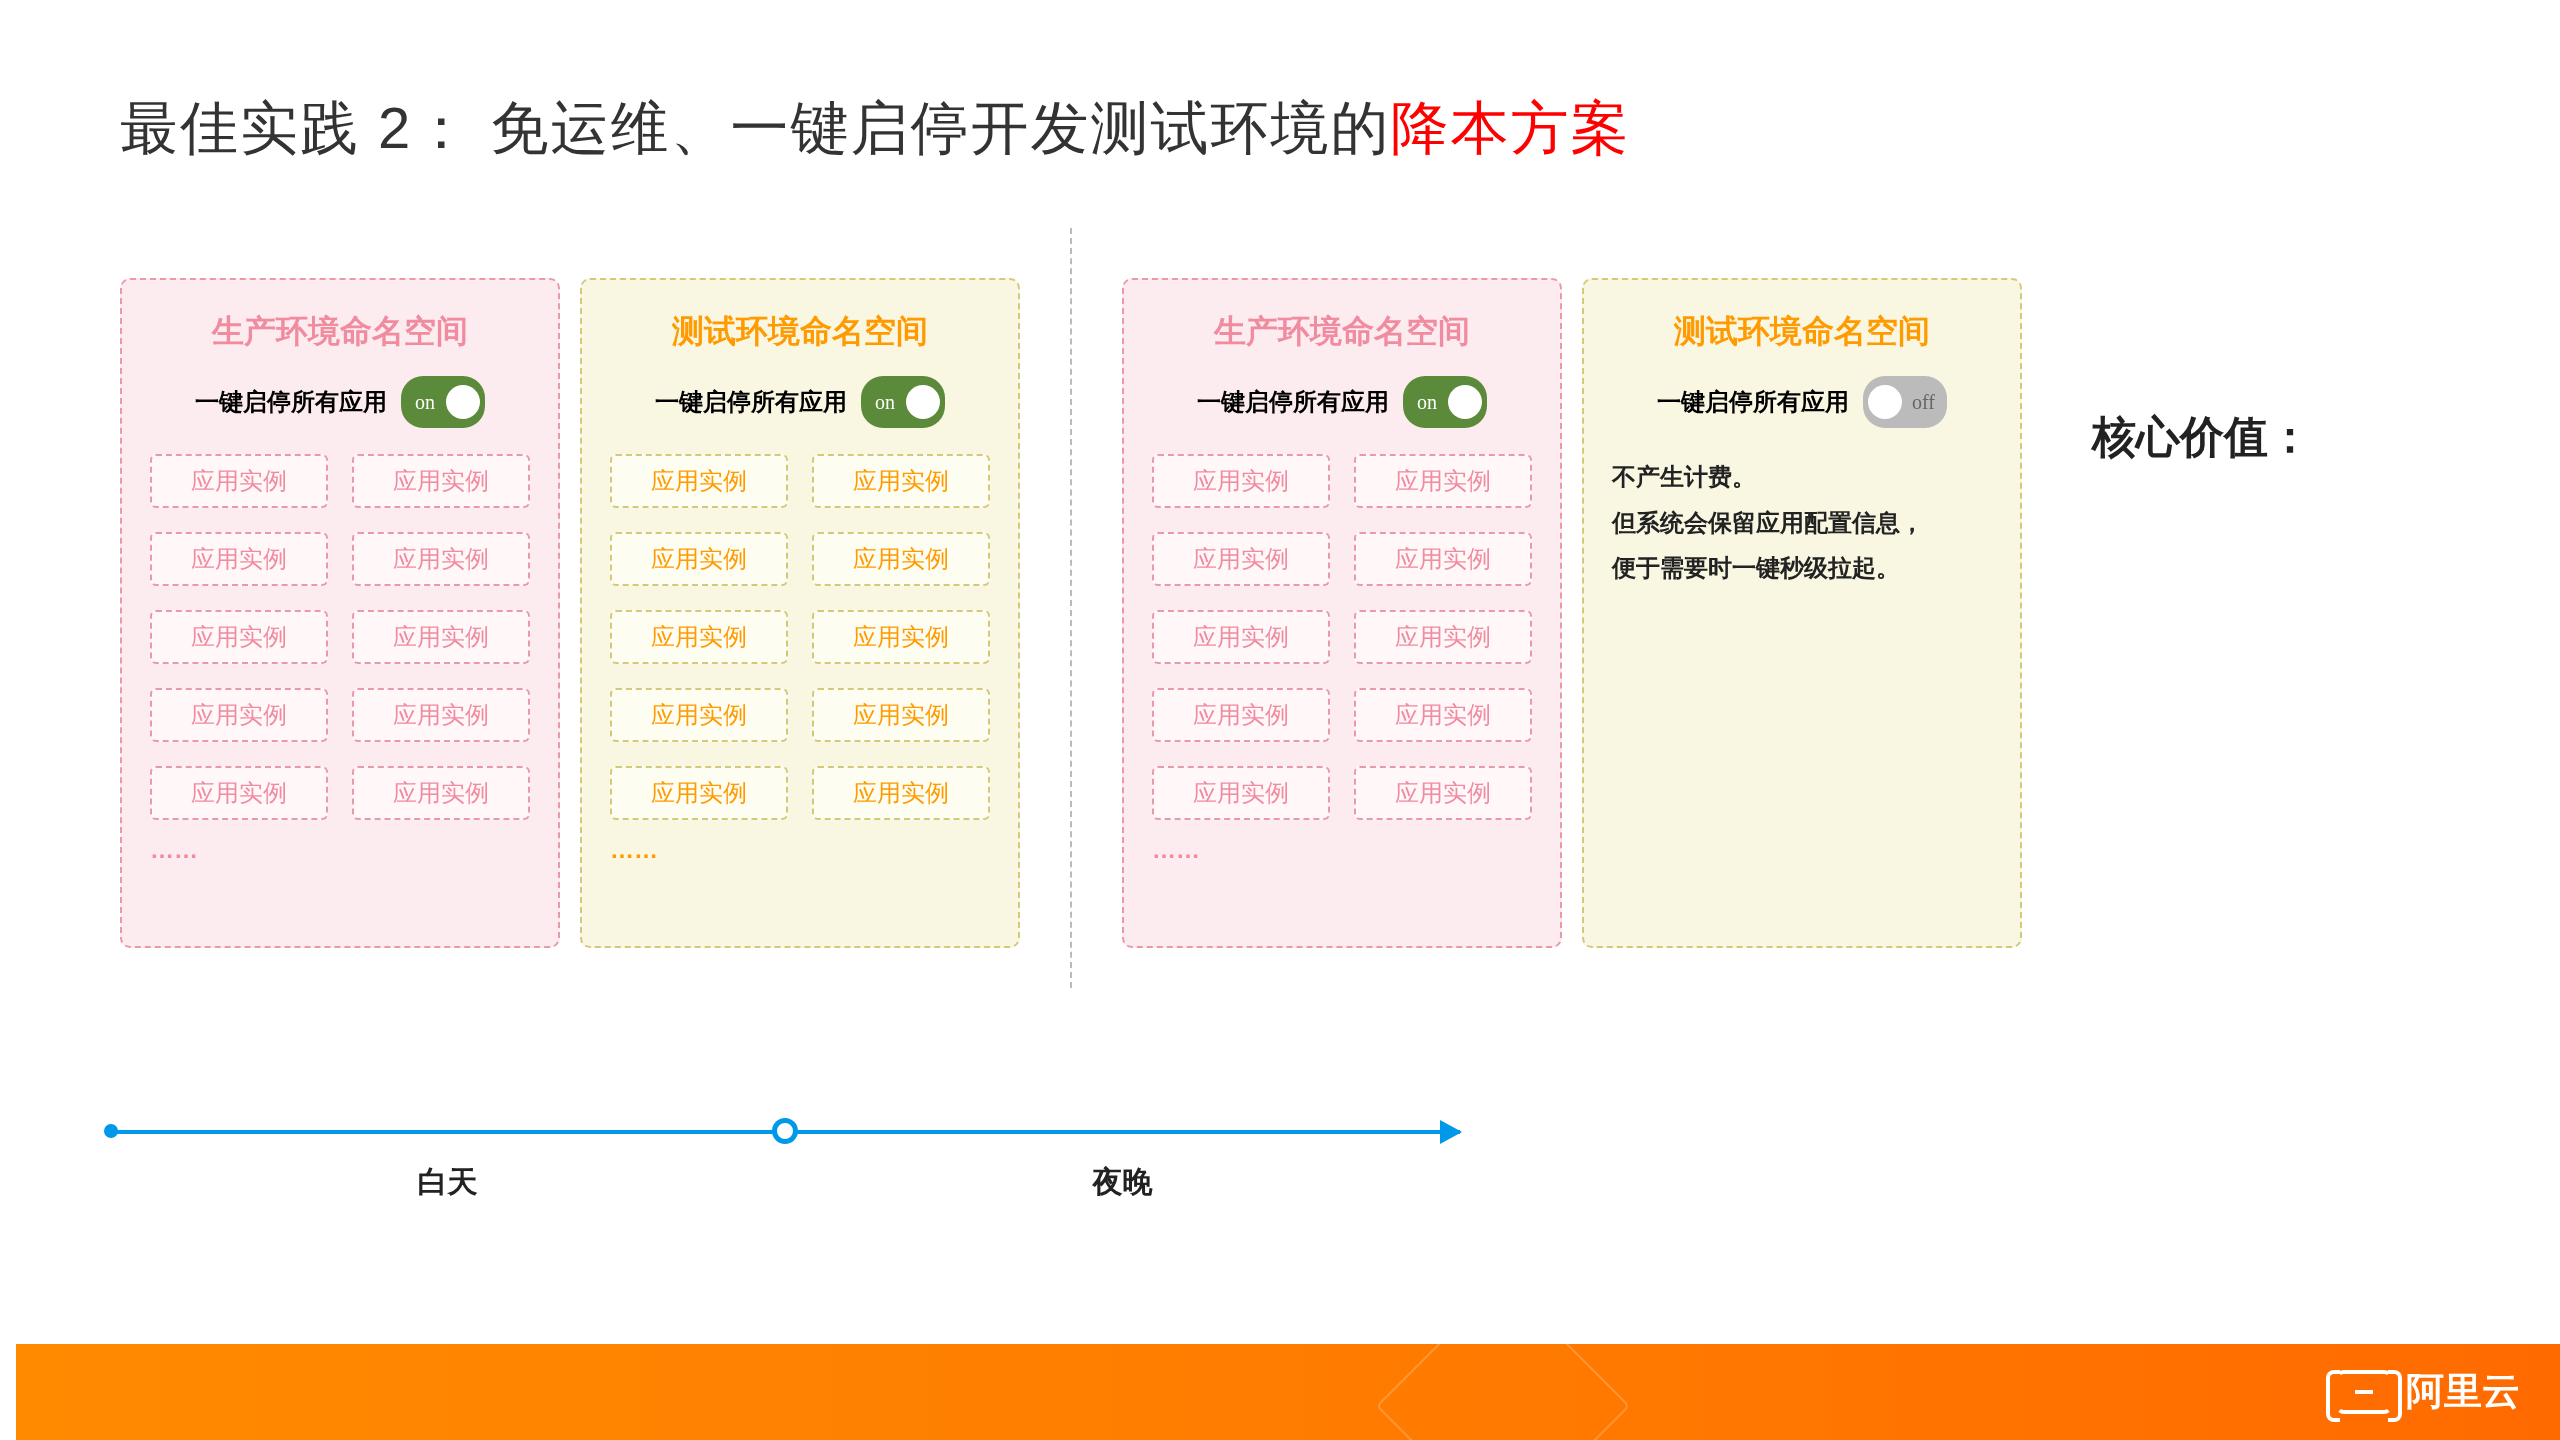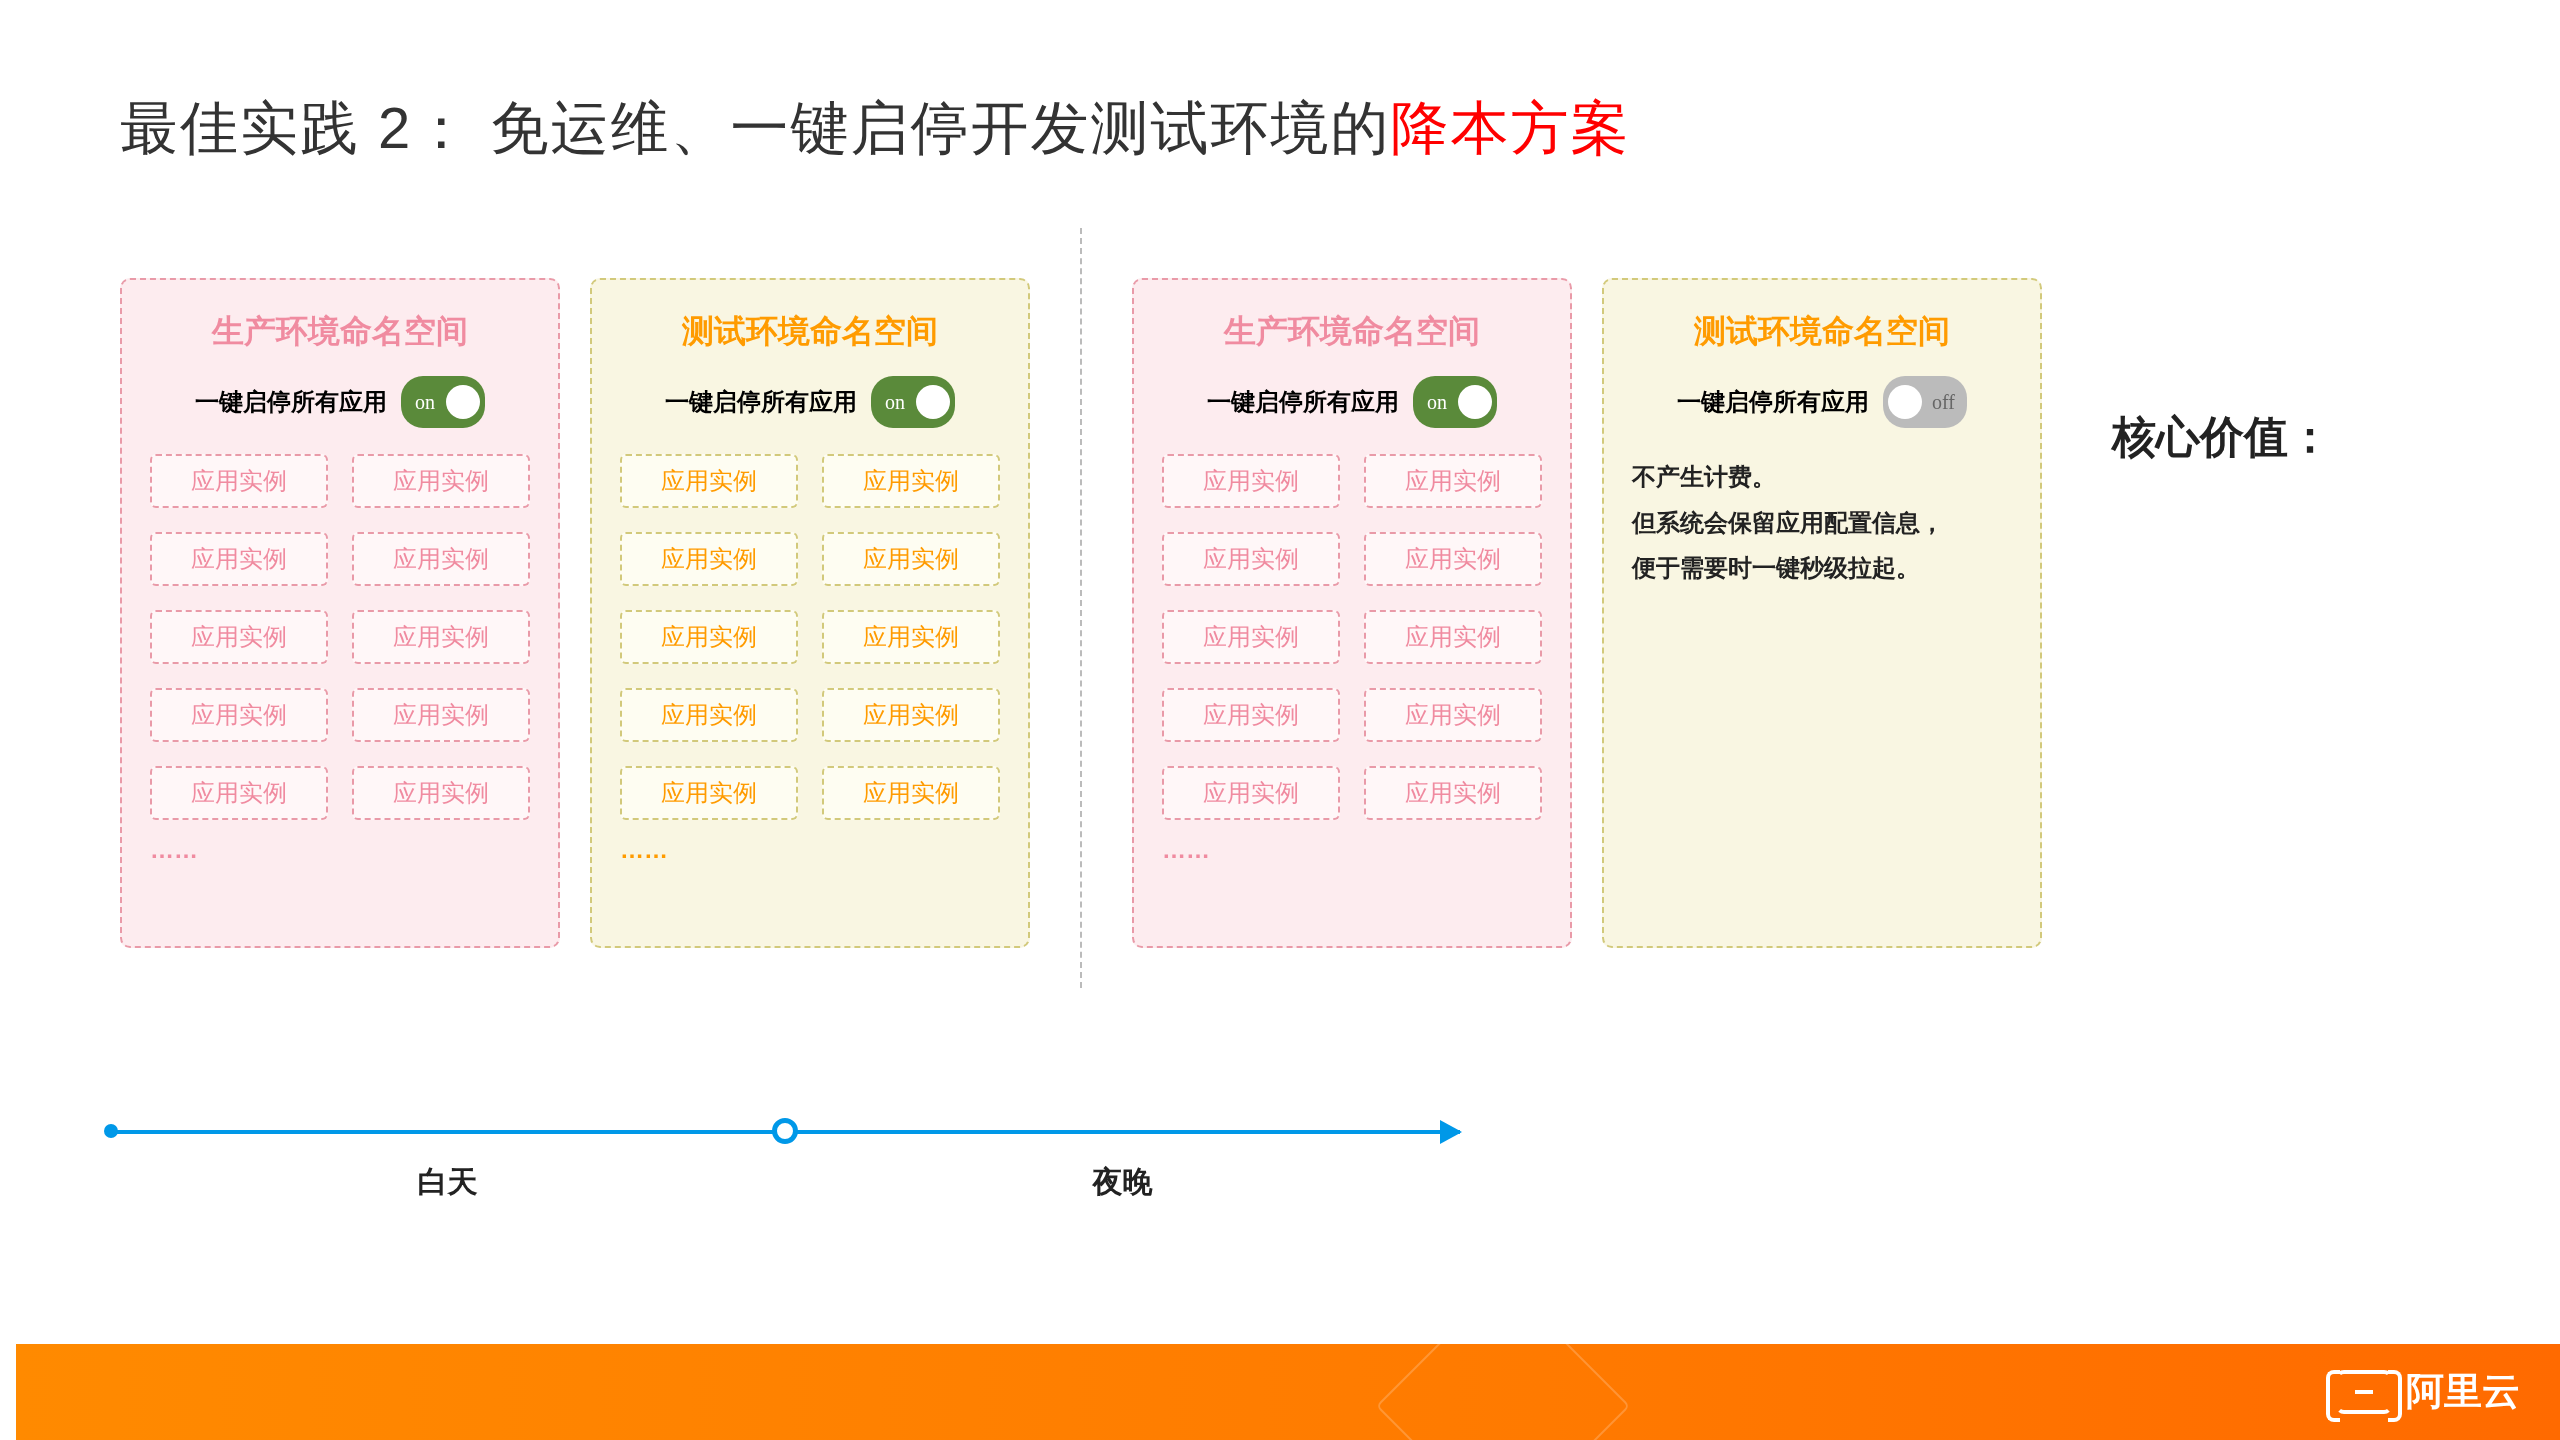--- a/index.html
+++ b/index.html
@@ -31,21 +31,21 @@
   .subtitle .accent { color: #ff0000; }
 
   .diagram-row {
     display: flex;
     margin-top: 110px;
     align-items: flex-start;
     gap: 30px;
   }
   .two-panels {
     display: flex;
-    gap: 30px;
+    gap: 20px;
     border-radius: 32px;
   }
   .panel {
     width: 440px;
     height: 670px;
     border-radius: 10px;
     padding: 30px 28px 18px 28px;
     position: relative;
   }
   .panel.pink {

